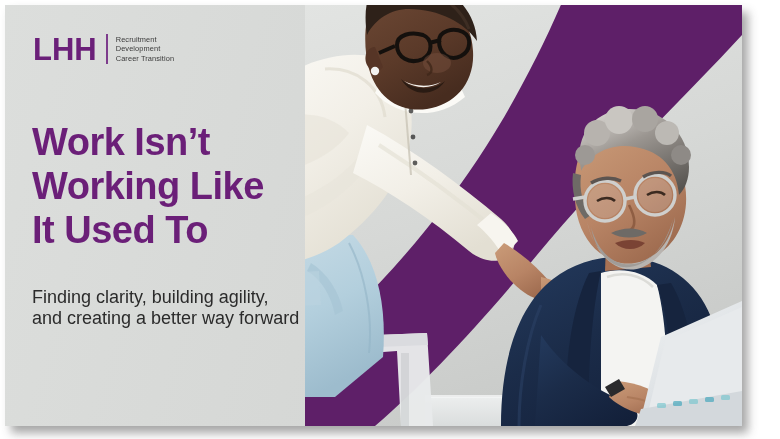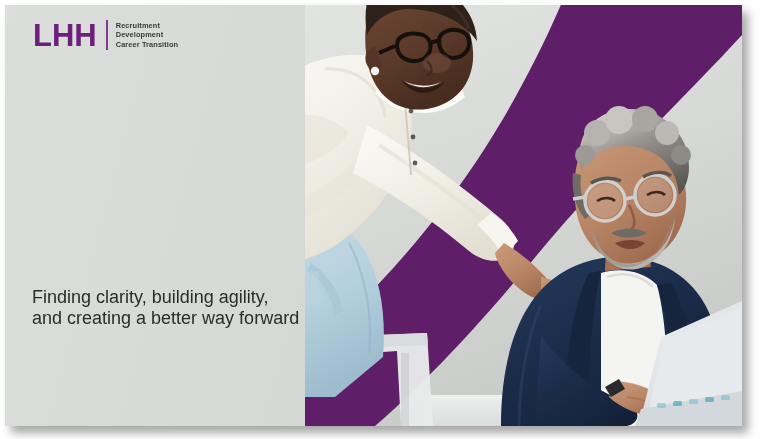--- a/index.html
+++ b/index.html
@@ -67,21 +67,21 @@
     font-size: 18px;
     line-height: 21px;
     font-weight: normal;
     white-space: pre-line;
   }
 
   
   #logo-block {
     position: absolute;
     left: 28px;
-    top: 10px;
+    top: 24px;
     display: flex;
     align-items: center;
     height: 40px;
   }
   #logo-mark {
     color: #6b2079;
     font-size: 31px;
     font-weight: bold;
     letter-spacing: 0px;
     line-height: 31px;
@@ -89,21 +89,21 @@
   #logo-rule {
     width: 2px;
     height: 30px;
     background: #7d3c8c;
     margin: 0 8px 0 9px;
   }
   #logo-tagline {
     color: #3a3a3a;
     font-size: 7.4px;
     line-height: 9.6px;
-    font-weight: bold;
+    font-weight: normal;
     letter-spacing: 0.1px;
     white-space: pre-line;
   }
 </style>
 </head>
 <body>
 
 <div id="slide-card">
 
   <div class="panel-bg"></div>
@@ -361,17 +361,20 @@
   </div>
 
   <div id="logo-block">
     <div id="logo-mark">LHH</div>
     <div id="logo-rule"></div>
     <div id="logo-tagline">Recruitment
 Development
 Career Transition</div>
   </div>
 
+  <h1 id="headline">Work Isn’t
+Working Like
+It Used To</h1>
 
   <p id="subtitle">Finding clarity, building agility,
 and creating a better way forward</p>
 
 </div>
 
 </body></html>

